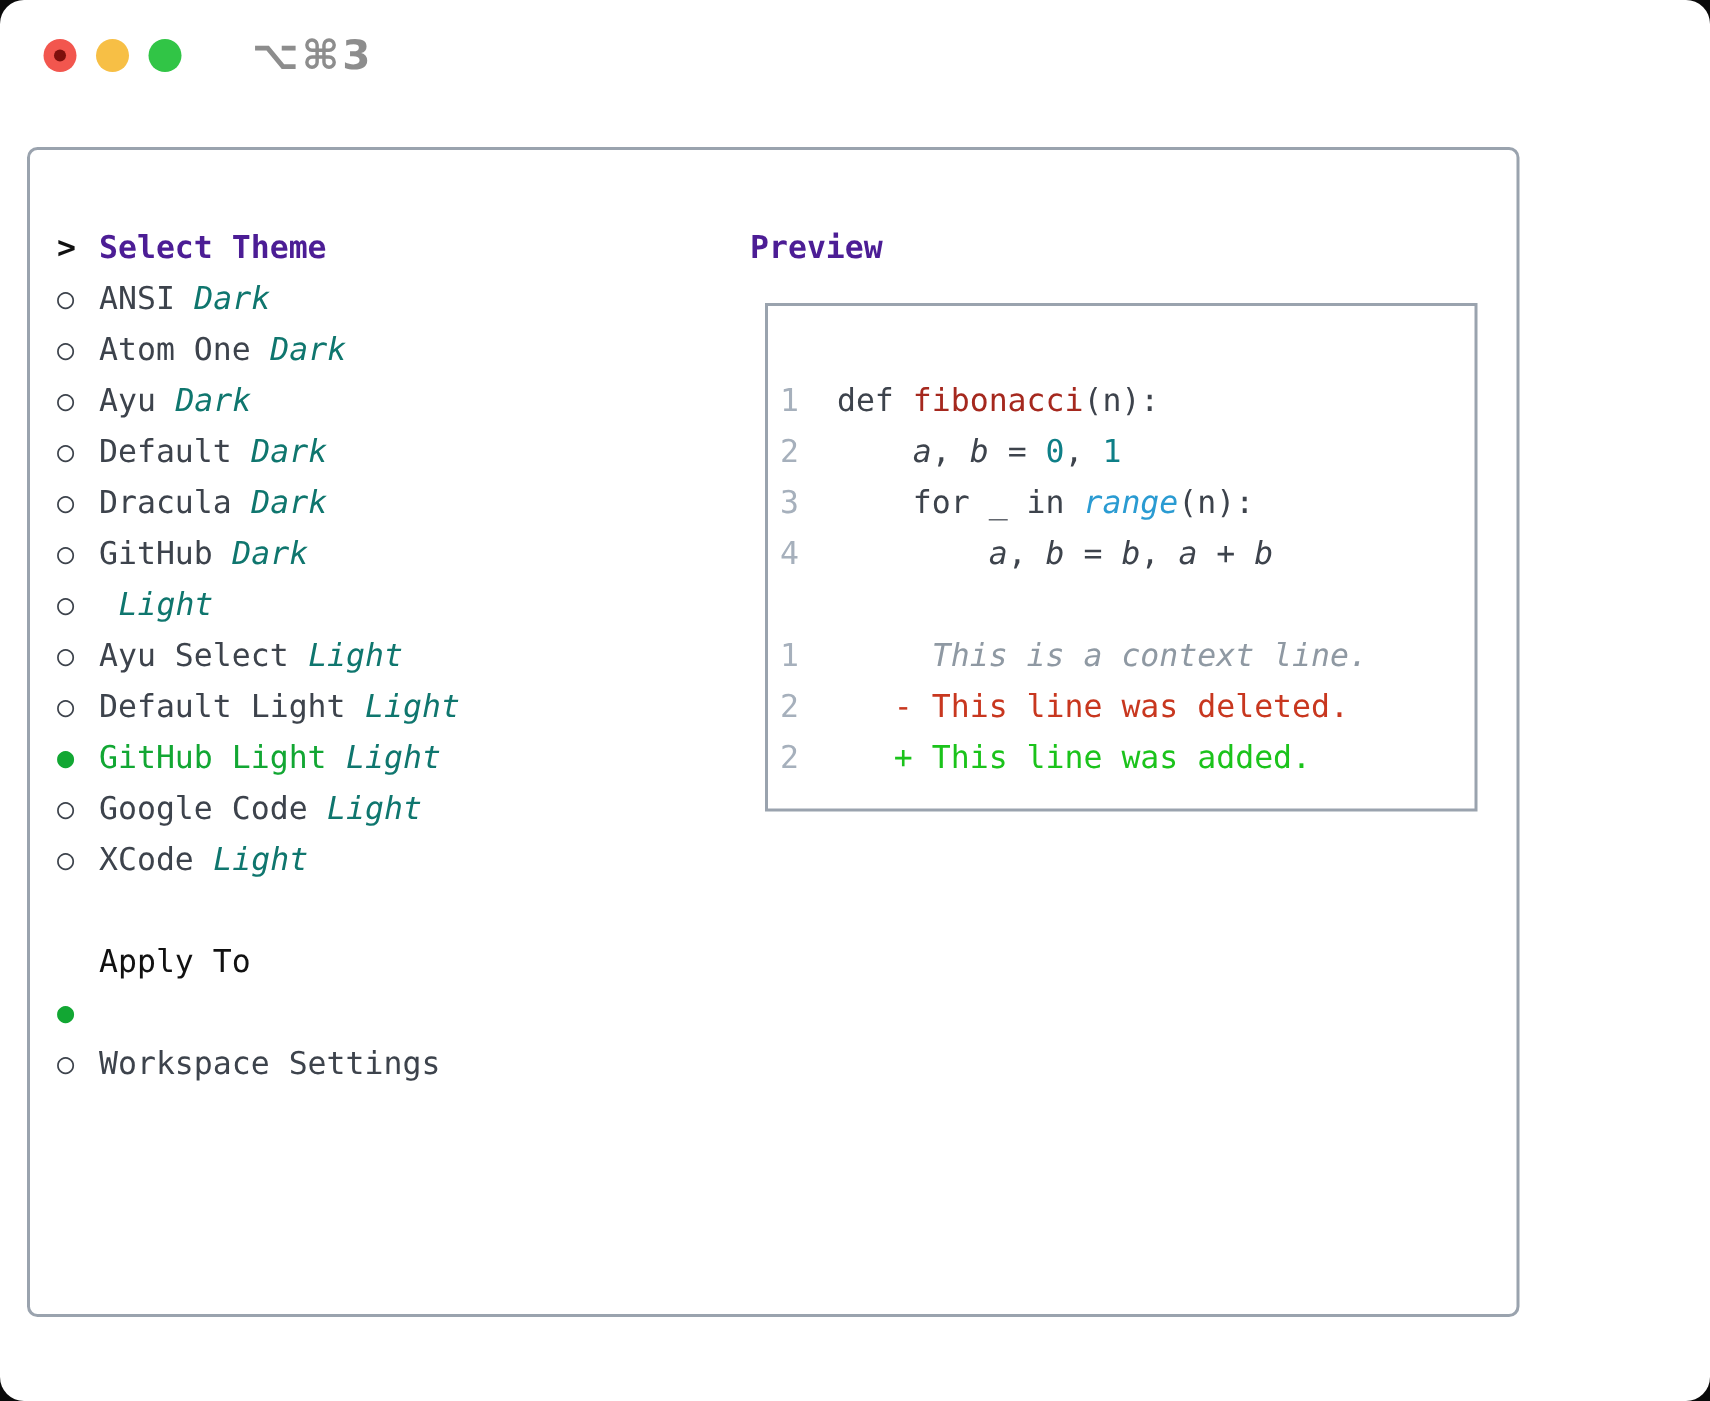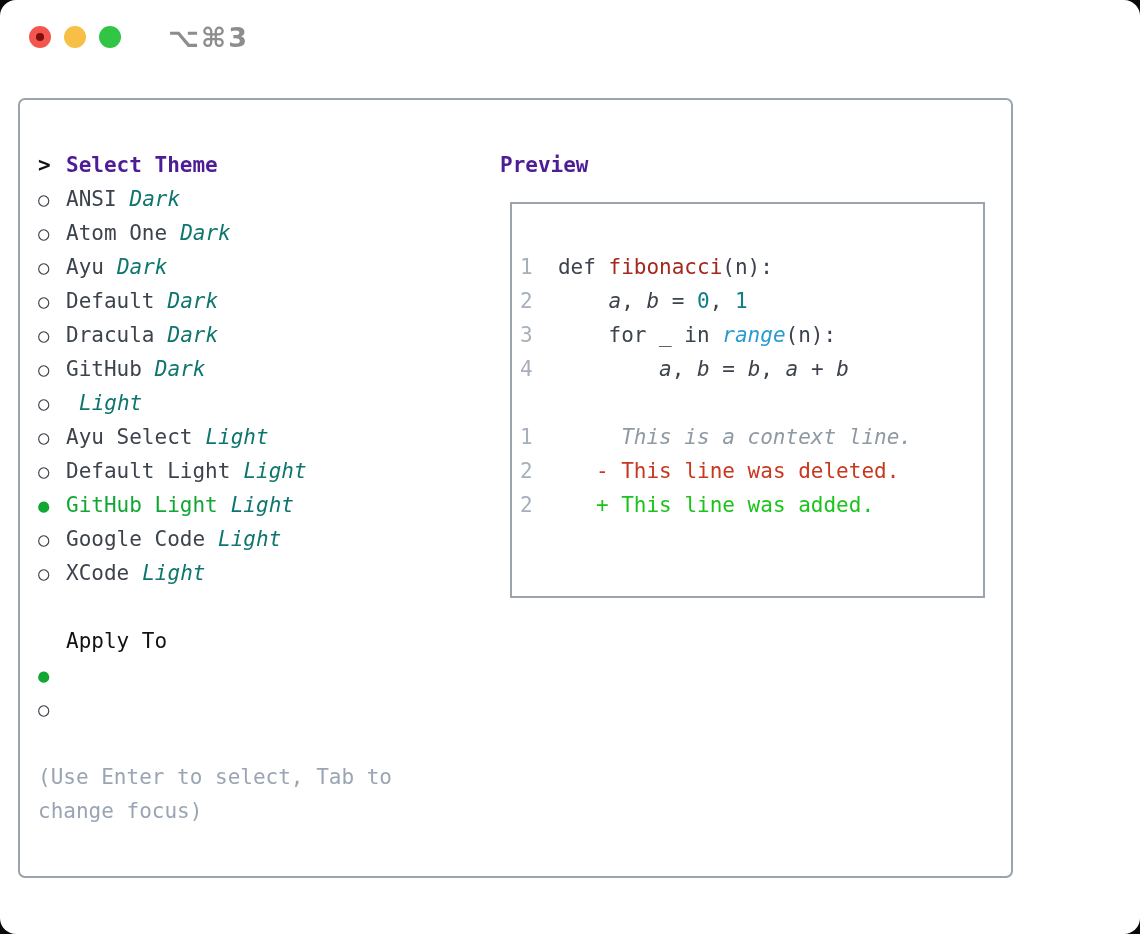--- a/index.html
+++ b/index.html
@@ -37,21 +37,21 @@
   .marker.prompt{color:#111;font-weight:bold;font-size:21px;}
   .hdr{font-weight:bold;color:#4c1d95;}
   .t-name{color:#3d434c;}
   .t-name.sel{color:#12a733;}
   .t-variant{color:#0f766e;margin-left:13px;font-style:italic;}
   .spacer{height:34px;}
   .help{max-width:432px;color:#9aa5b3;margin-top:34px;white-space:normal;}
   
   .preview-title{position:absolute;left:480px;top:48px;}
   .preview-box{
-    position:absolute;left:490px;top:102px;width:475px;height:396px;
+    position:absolute;left:490px;top:102px;width:475px;height:339px;
     border:2px solid #9aa3ae;background:#fff;box-sizing:border-box;
     overflow:hidden;
   }
   .code{padding:46px 0 0 8px;}
   .cline{height:34px;white-space:pre;font-size:21px;line-height:34px;}
   .lnum{color:#a6b0bc;}
   .c-code{color:#3d434c;}
   .c-func{color:#a5281e;}
   .c-num{color:#0e7f87;}
   .c-call{color:#2a9bd2;font-style:italic;margin-top:44px;}
@@ -97,24 +97,23 @@
 
       <div class="spacer"></div>
 
       <div class="row">
         <span class="marker"></span>
         <span class="hdr" style="font-weight:normal;color:#111;">Apply To</span>
       </div>
 
       <div id="apply-list">
           <div class="row"><span class="marker sel">●</span></div>
-          <div class="row"><span class="marker">○</span></div>
+          <div class="row"><span class="marker">○</span><span class="t-name">Workspace Settings</span></div>
         </div>
 
-      <div class="help">(Use Enter to select, Tab to change focus)</div>
     </div>
 
     <div class="preview-title hdr mono">Preview</div>
 
     <div class="preview-box">
       <div class="code" id="code-lines">
           <div class="cline"><span class="lnum">1</span><span class="c-code">  def </span><span class="c-func">fibonacci</span><span class="c-code">(n):</span></div>
           <div class="cline"><span class="lnum">2</span><span class="c-code">      </span><span class="c-var">a</span><span class="c-code">, </span><span class="c-var">b</span><span class="c-code"> = </span><span class="c-num">0</span><span class="c-code">, </span><span class="c-num">1</span></div>
           <div class="cline"><span class="lnum">3</span><span class="c-code">      for _ in </span><span class="c-call">range</span><span class="c-code">(n):</span></div>
           <div class="cline"><span class="lnum">4</span><span class="c-code">          </span><span class="c-var">a</span><span class="c-code">, </span><span class="c-var">b</span><span class="c-code"> = </span><span class="c-var">b</span><span class="c-code">, </span><span class="c-var">a</span><span class="c-code"> + </span><span class="c-var">b</span></div>

